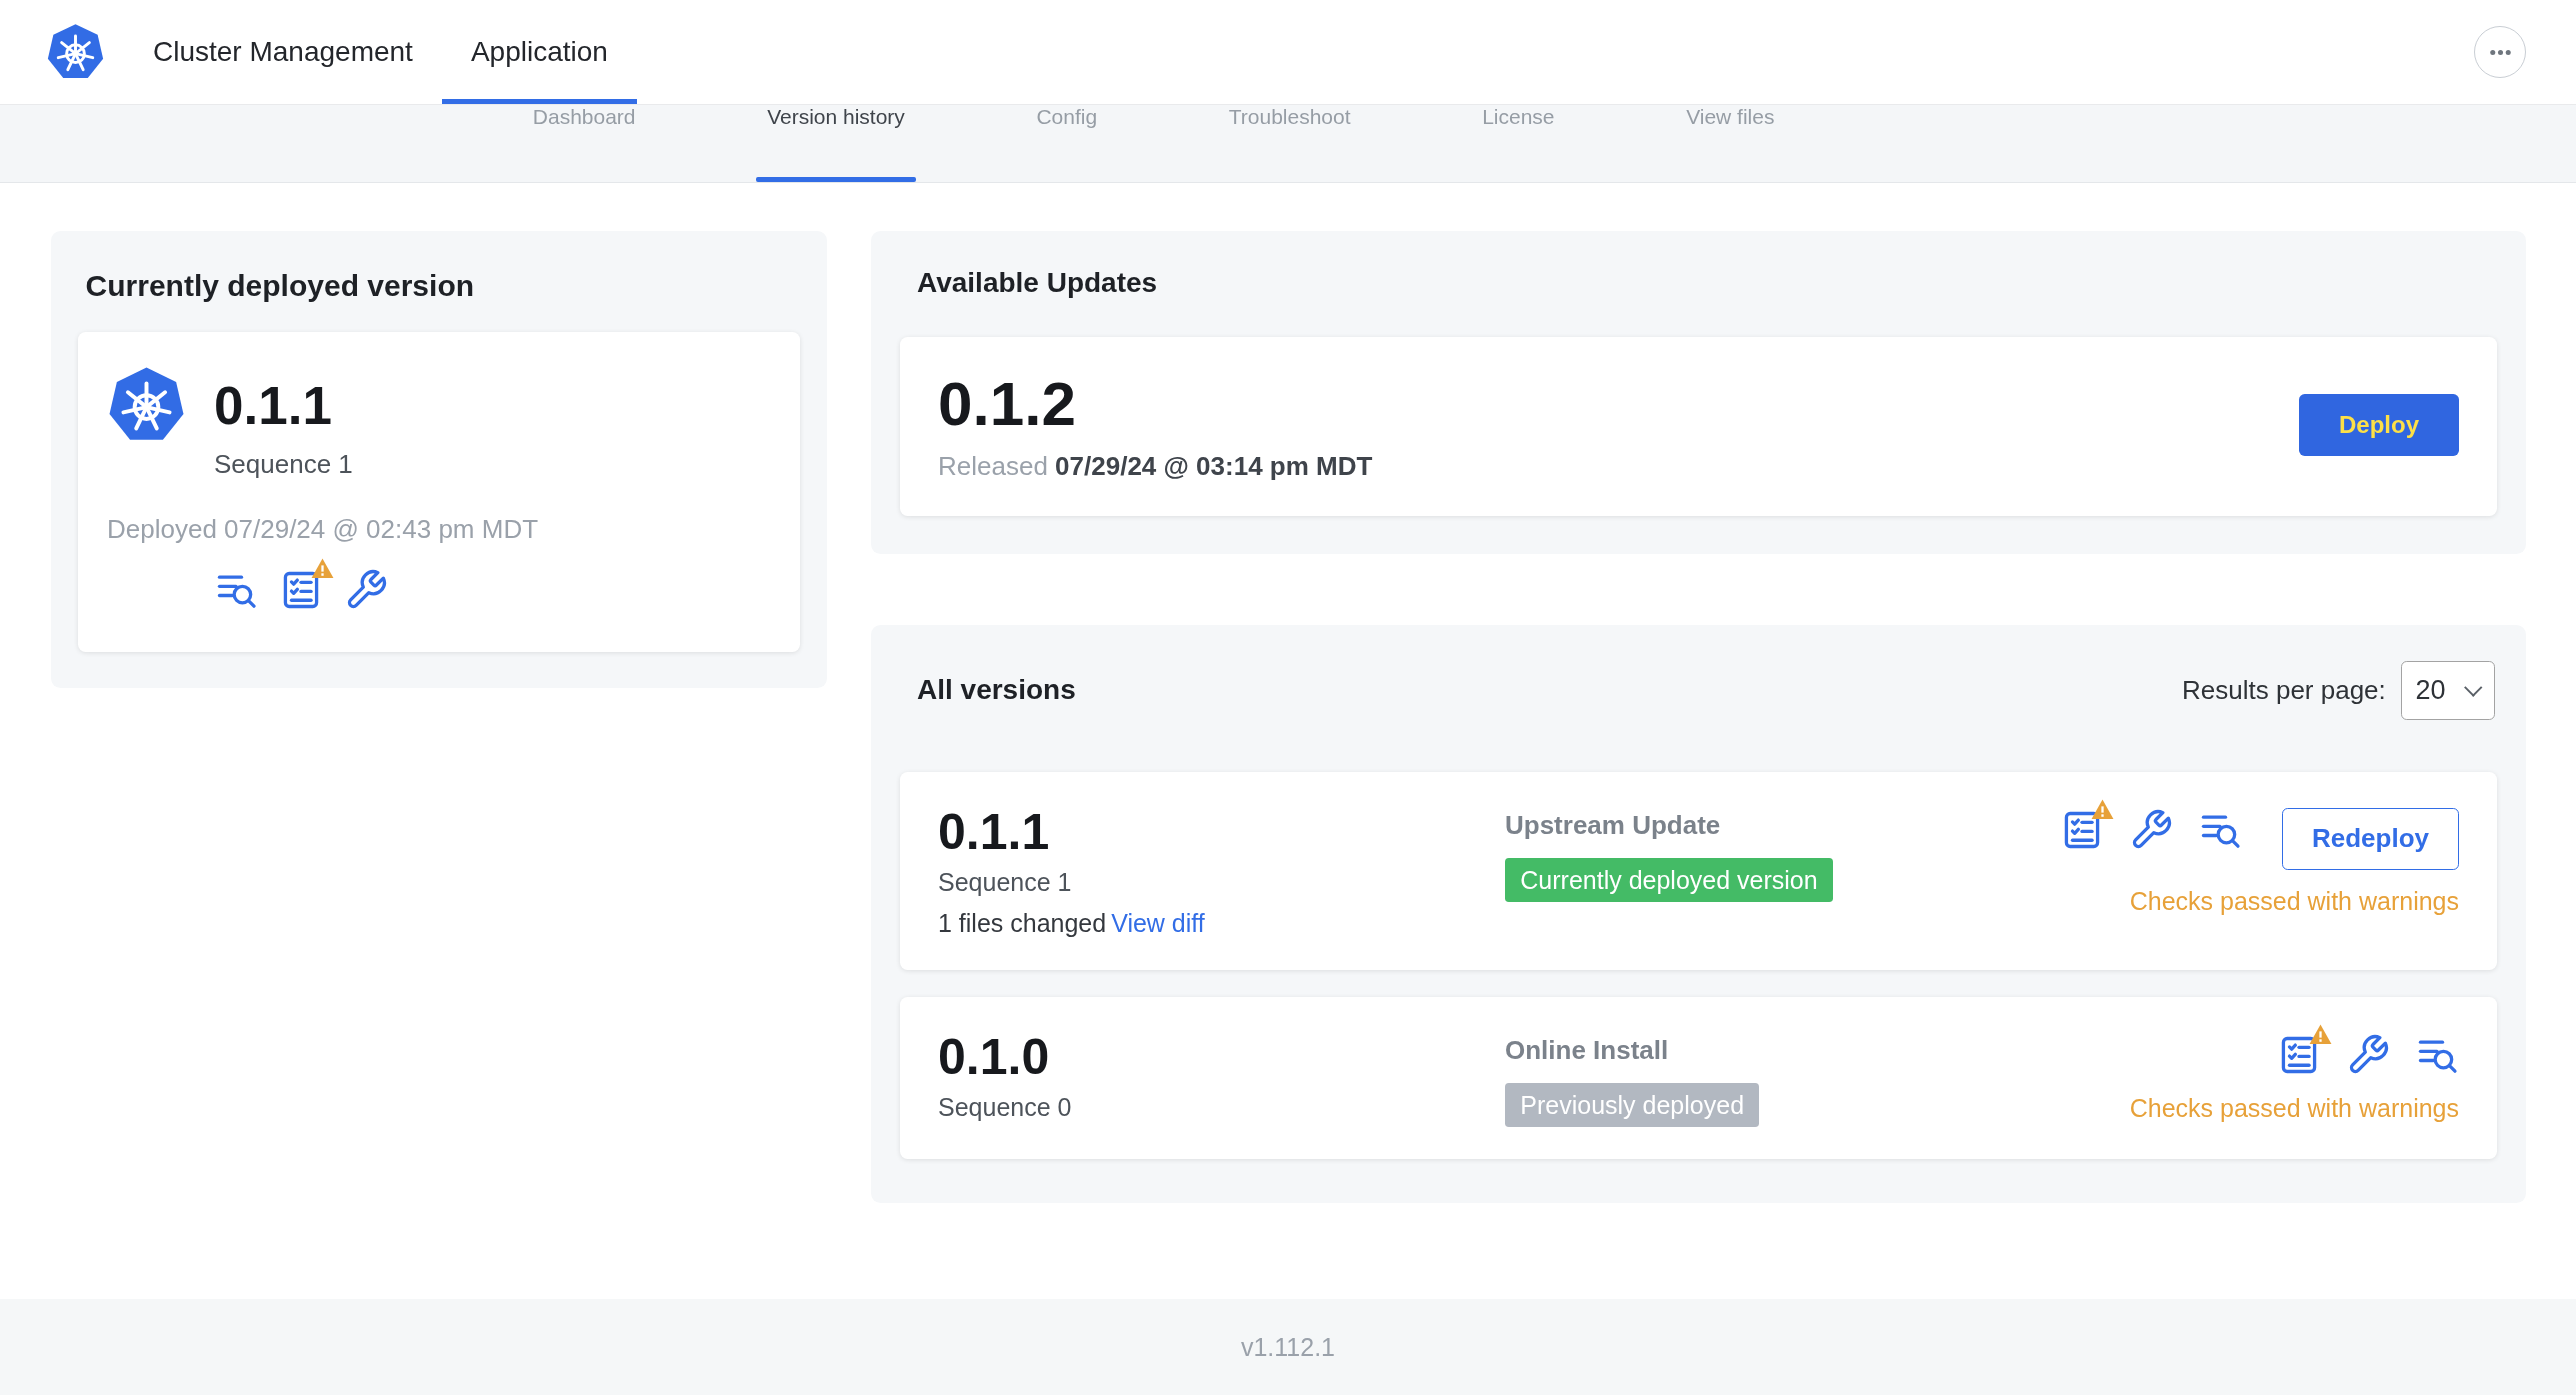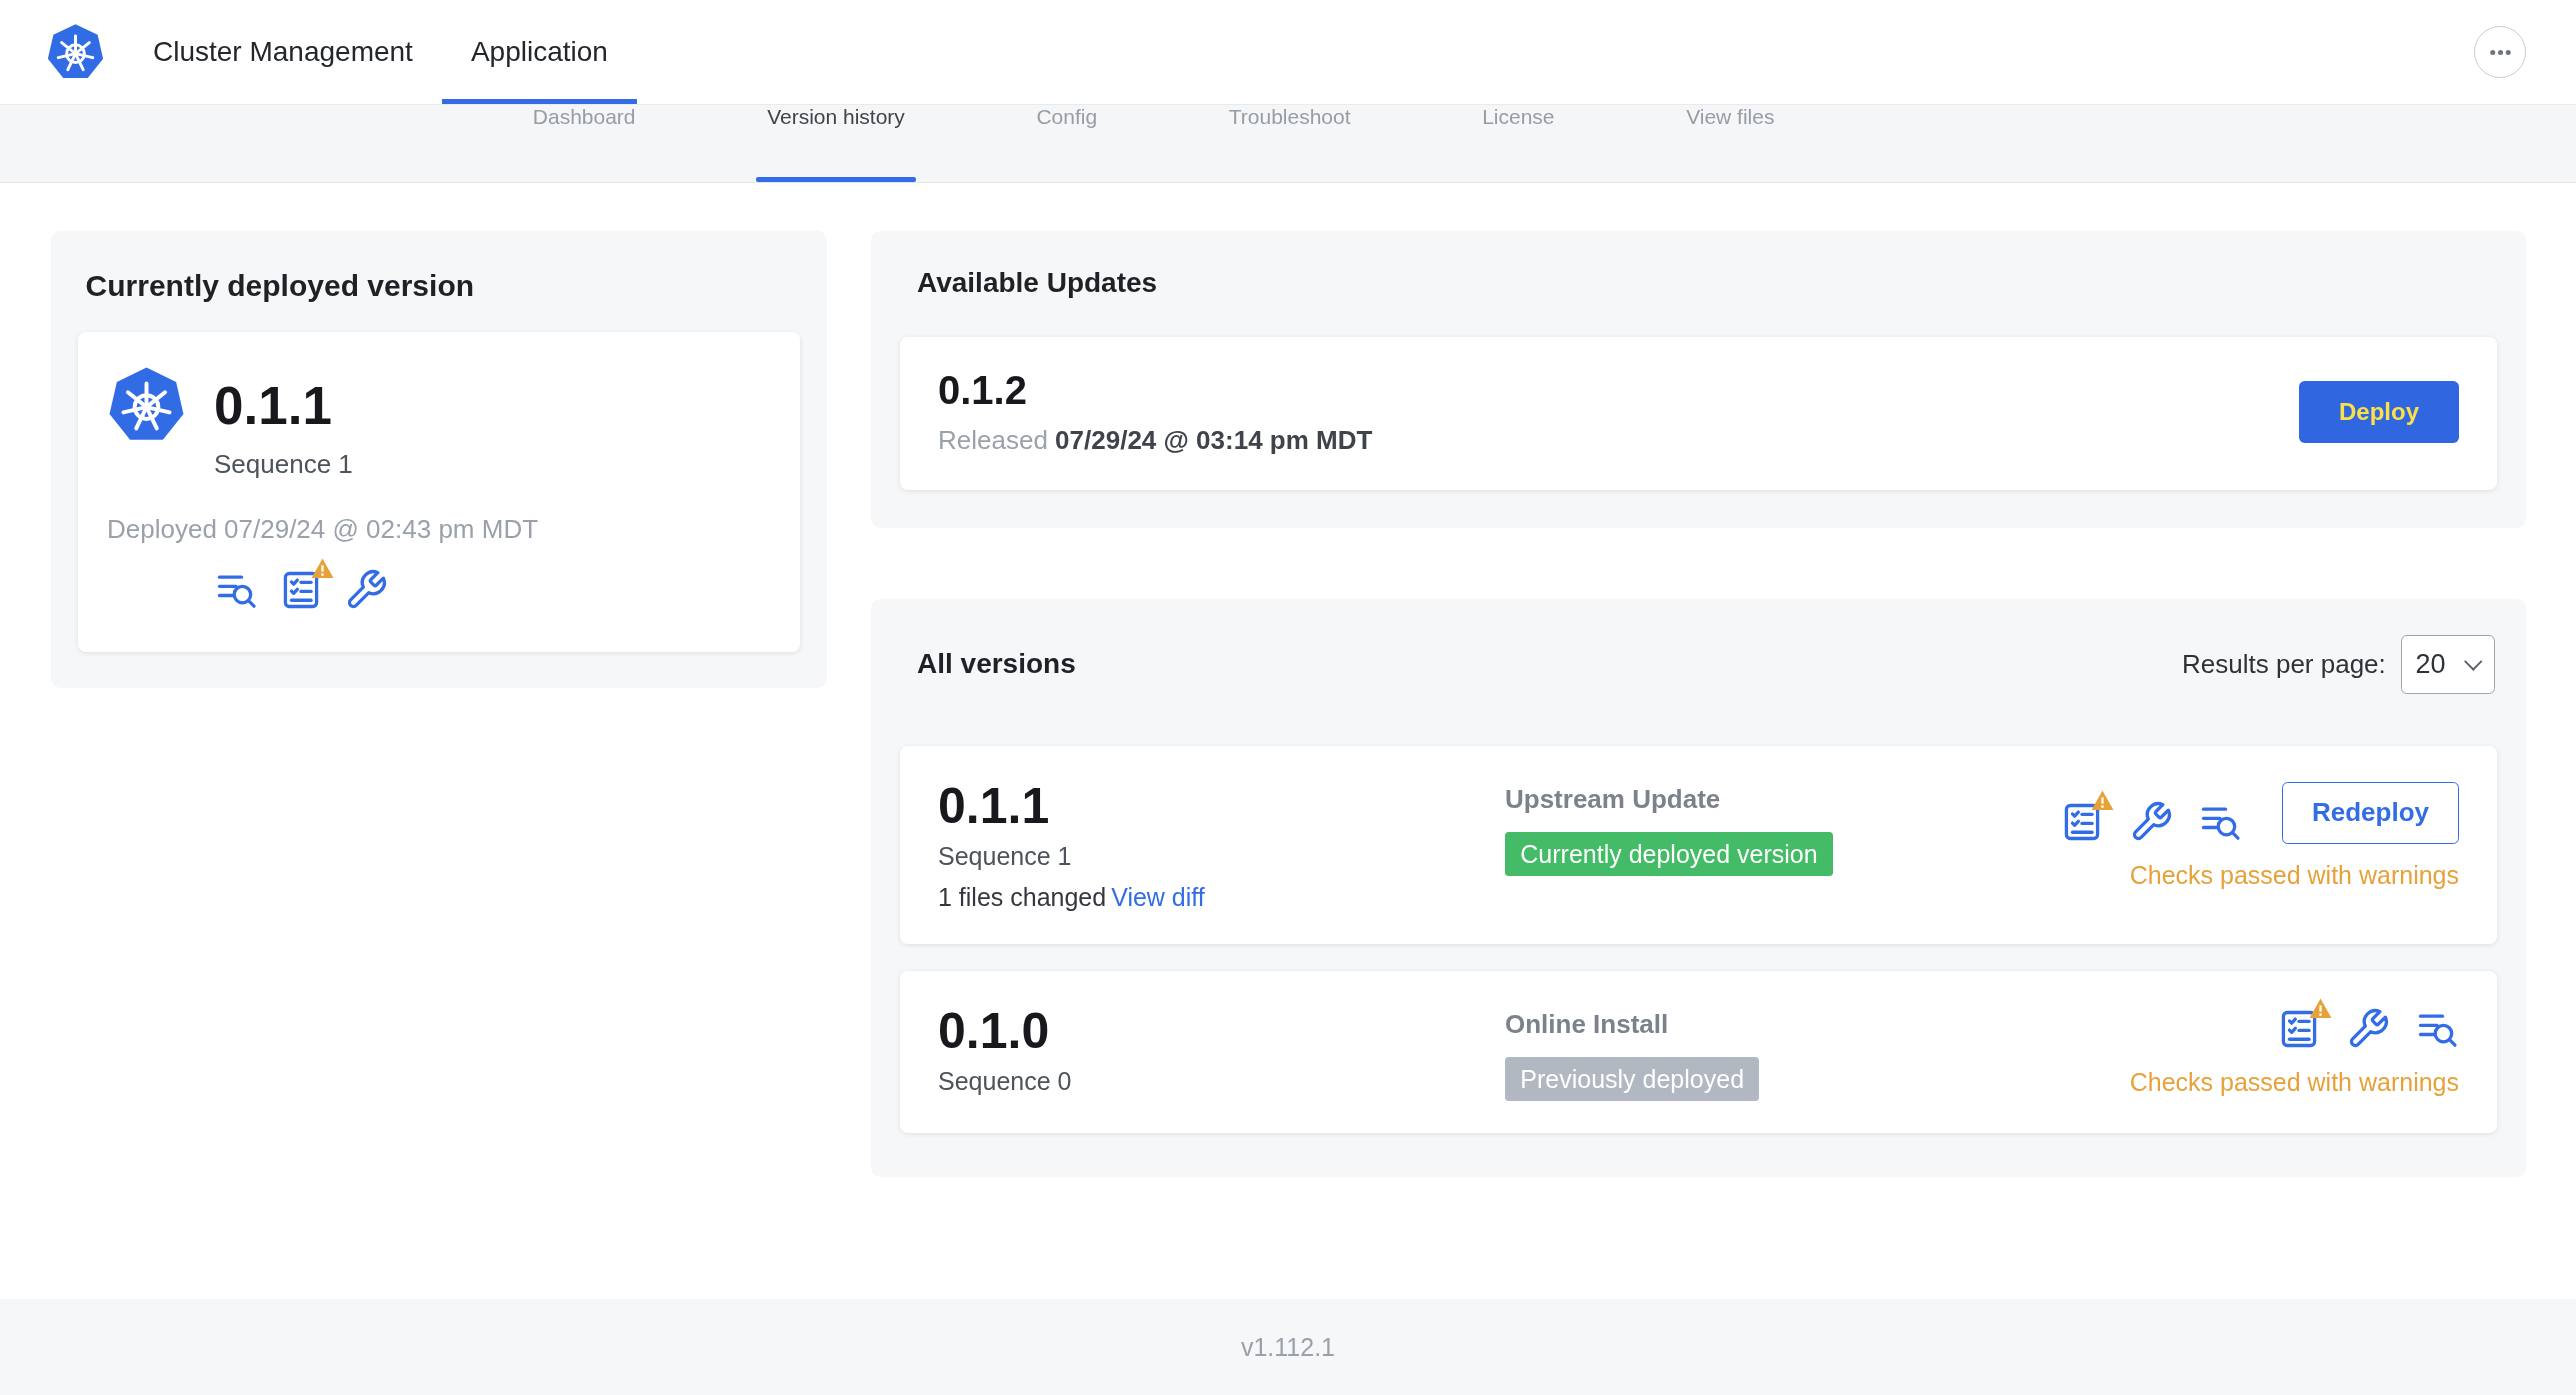--- a/index.html
+++ b/index.html
@@ -72,21 +72,21 @@
   .icon-wrap { position:relative; display:inline-flex; cursor:pointer; }
   .icon-svg { width:44px; height:44px; }
   .warn-overlay { position:absolute; top:-11.5px; right:-11.5px; width:25px; height:25px; }
 
   
   .right-col { flex:1 1 auto; display:flex; flex-direction:column; }
 
   .updates-card { padding:36px 29px 38px; }
   .updates-card .card-title { font-weight:600; margin-left:17px; font-size:28px; }
   .update-inner { margin-top:38px; padding:31px 38px 34px; display:flex; align-items:center; }
-  .uv-version { font-size:40px; font-weight:700; color:#17191d; }
+  .uv-version { font-size:62px; font-weight:700; color:#17191d; }
   .uv-released { margin-top:11.5px; font-size:26px; color:#9aa1aa; }
   .uv-released b { color:#3f444b; font-weight:700; }
   .deploy-btn {
     margin-left:auto; background:#3066e0; color:#fde047; border:none; cursor:pointer;
     font-size:24px; font-weight:700; font-family:inherit;
     padding:17px 40px; border-radius:5.7px;
   }
 
   .versions-card { margin-top:71px; padding:36px 29px 44px; }
   .versions-head { display:flex; align-items:center; padding:0 1.9px 0 17px; }
@@ -114,21 +114,21 @@
   .view-diff { color:#326de6; font-weight:500; cursor:pointer; }
   .vr-mid { padding-top:7.6px; }
   .vr-source { font-size:26px; font-weight:700; color:#7b828b; }
   .badge {
     display:inline-block; margin-top:17px; padding:7.6px 15.3px; border-radius:3.8px;
     color:#fff; font-size:25px; white-space:nowrap;
   }
   .badge.green { background:#44bb66; }
   .badge.gray { background:#b2b8c1; }
   .vr-right { margin-left:auto; display:flex; flex-direction:column; align-items:flex-end; padding-top:5.7px; }
-  .vr-actions { display:flex; align-items:flex-end; gap:25px; }
+  .vr-actions { display:flex; align-items:flex-start; gap:25px; }
   .redeploy-btn {
     background:#fff; border:1px solid #326de6; color:#326de6; cursor:pointer;
     font-size:26px; font-weight:600; font-family:inherit;
     padding:14.3px 29px; border-radius:5.7px; margin-left:15.3px;
   }
   .vr-status { margin-top:17px; font-size:25px; color:#e7a139; }
 
   
   .footer {
     height:97px; flex:0 0 97px; background:#f5f7f8;

